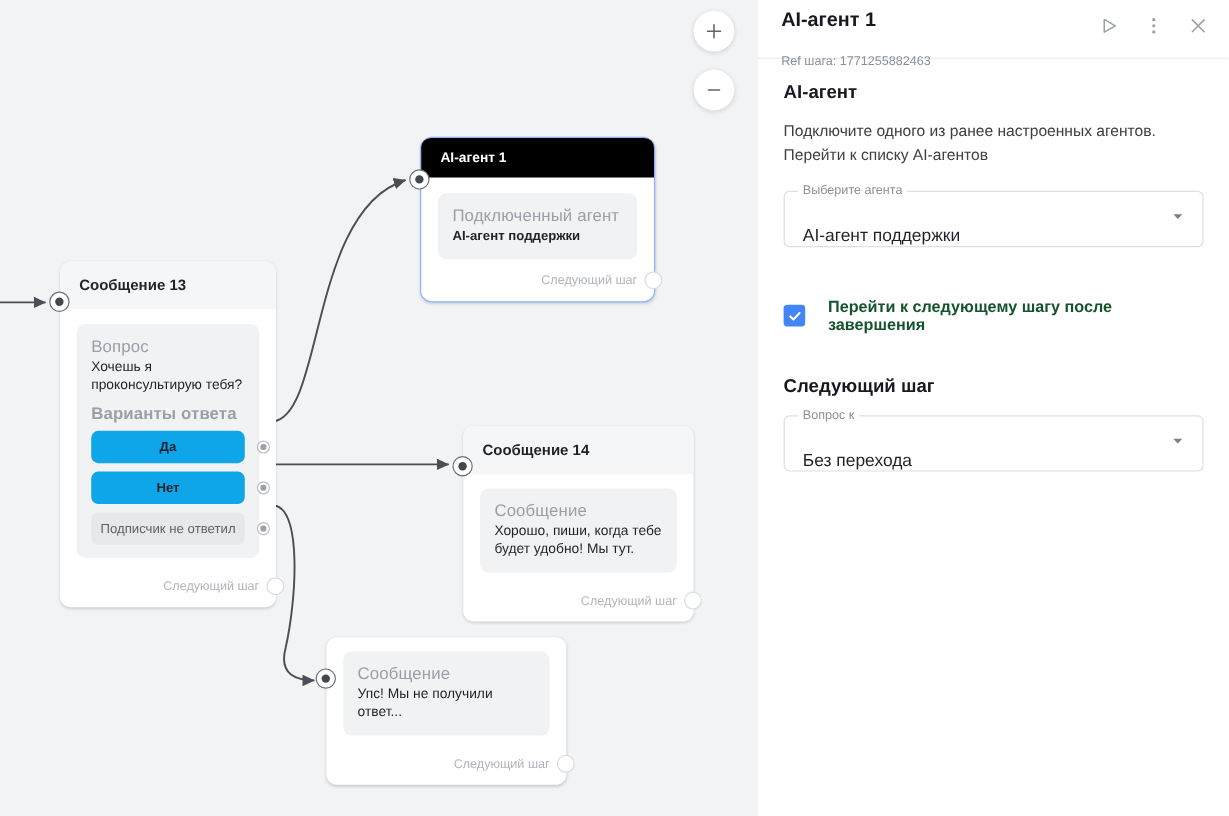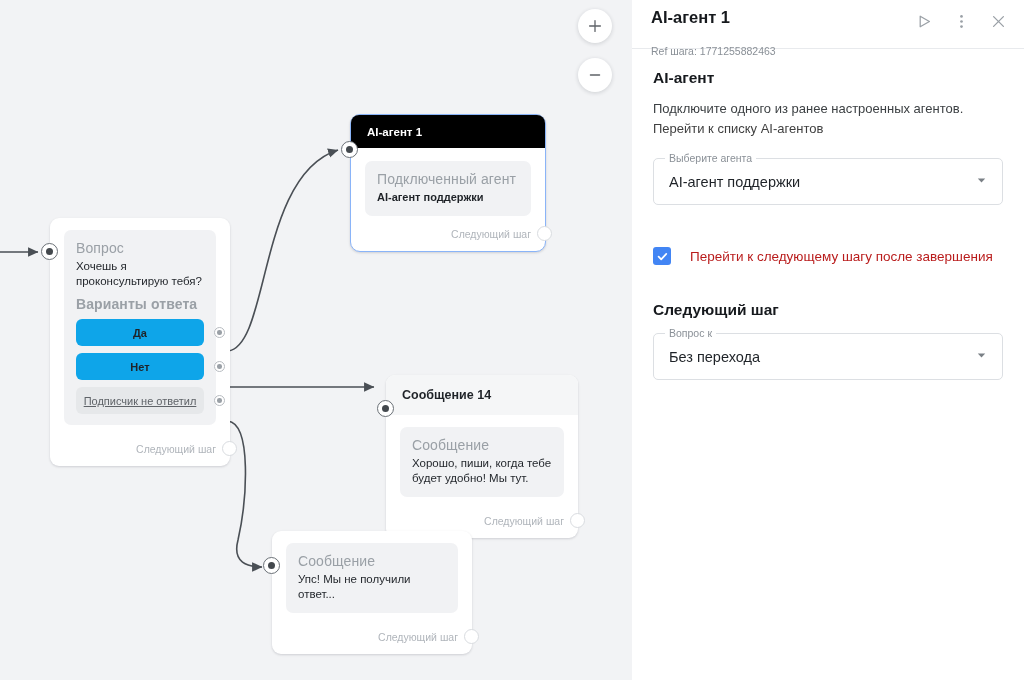--- a/index.html
+++ b/index.html
@@ -110,21 +110,21 @@
   .opt {
     position: relative;
     height: 27px;
     background: #0ea5e9;
     border-radius: 6px;
     display: flex; align-items: center; justify-content: center;
     font-size: 11px; font-weight: bold;
     color: #1f2328;
     margin-top: 7px;
   }
-  .opt.muted { background: #e6e8ea; color: #5f6368; font-weight: normal; text-decoration: underline; }
+  .opt.muted { background: #e6e8ea; color: #5f6368; font-weight: normal; }
   .opt-port {
     position: absolute;
     right: -21px;
     width: 11px; height: 11px; border-radius: 50%;
     background: #ffffff;
     border: 1.3px solid #b8bcc1;
     display: flex; align-items: center; justify-content: center;
   }
   .opt-port::after {
     content: "";
@@ -192,21 +192,21 @@
     display: inline-block; margin-top: 3px; cursor: pointer;
   }
 
   
   .select-wrap { position: relative; margin-top: 21px; }
   .select-box {
     position: relative;
     height: 47px;
     border: 1px solid #dcdfe3;
     border-radius: 5px;
-    display: flex; align-items: center;
+    display: flex; align-items: flex-end;
     padding: 0 15px;
     cursor: pointer;
     background: #fff;
   }
   .select-legend {
     position: absolute;
     top: -7px; left: 11px;
     background: #ffffff;
     padding: 0 4px;
     font-size: 10.5px;
@@ -222,21 +222,21 @@
   .check-row {
     display: flex; align-items: center; gap: 19px;
     margin-top: 42px;
   }
   .checkbox {
     width: 18px; height: 18px; border-radius: 3px;
     background: #4285f4;
     display: flex; align-items: center; justify-content: center;
     cursor: pointer; flex: 0 0 18px;
   }
-  .check-label { font-size: 13.5px; color: #b91c1c; }
+  .check-label { font-size: 13.5px; color: #14532d; font-weight: bold; }
 
   .next-section { margin-top: 36px; }
 </style>
 </head>
 <body>
 
 <div id="app">
 
   <div id="canvas">
 
@@ -251,20 +251,21 @@
 
       <path d="M228,351 C270,346 258,175 338,150" stroke="#4a4f55" stroke-width="1.6" fill="none" marker-end="url(#arrow)"></path>
 
       <path d="M228,387 L374,387" stroke="#4a4f55" stroke-width="1.6" fill="none" marker-end="url(#arrow)"></path>
 
       <path d="M228,421 C252,424 247,500 238,540 C232,563 248,567 262,567" stroke="#4a4f55" stroke-width="1.6" fill="none" marker-end="url(#arrow)"></path>
     </svg>
 
     <div class="node" id="node-msg13" style="left:50px; top:218px; width:180px;">
       <div class="in-port" style="left:-9px; top:25px;"></div>
+      <div class="node-head">Сообщение 13</div>
       <div class="node-body">
         <div class="inner-box">
           <div class="field-label">Вопрос</div>
           <div class="field-value">Хочешь я проконсультирую тебя?</div>
           <div class="field-label" style="margin-top:7px;font-weight:bold;">Варианты ответа</div>
 
           <div class="opt">
             <span>Да</span>
             <span class="opt-port"></span>
           </div>
@@ -292,21 +293,21 @@
           <div class="field-label">Подключенный агент</div>
           <div class="field-value bold">AI-агент поддержки</div>
         </div>
       </div>
       <div class="next-row">
         <span>Следующий шаг</span>
         <span class="next-port"></span>
       </div>
     </div>
 
-    <div class="node" id="node-msg14" style="left:386px; top:375px; width:192px;">
+    <div class="node" id="node-msg14" style="left:386px; top:355px; width:192px;">
       <div class="in-port" style="left:-9px; top:25px;"></div>
       <div class="node-head">Сообщение 14</div>
       <div class="node-body">
         <div class="inner-box">
           <div class="field-label">Сообщение</div>
           <div class="field-value">Хорошо, пиши, когда тебе будет удобно! Мы тут.</div>
         </div>
       </div>
       <div class="next-row">
         <span>Следующий шаг</span>

